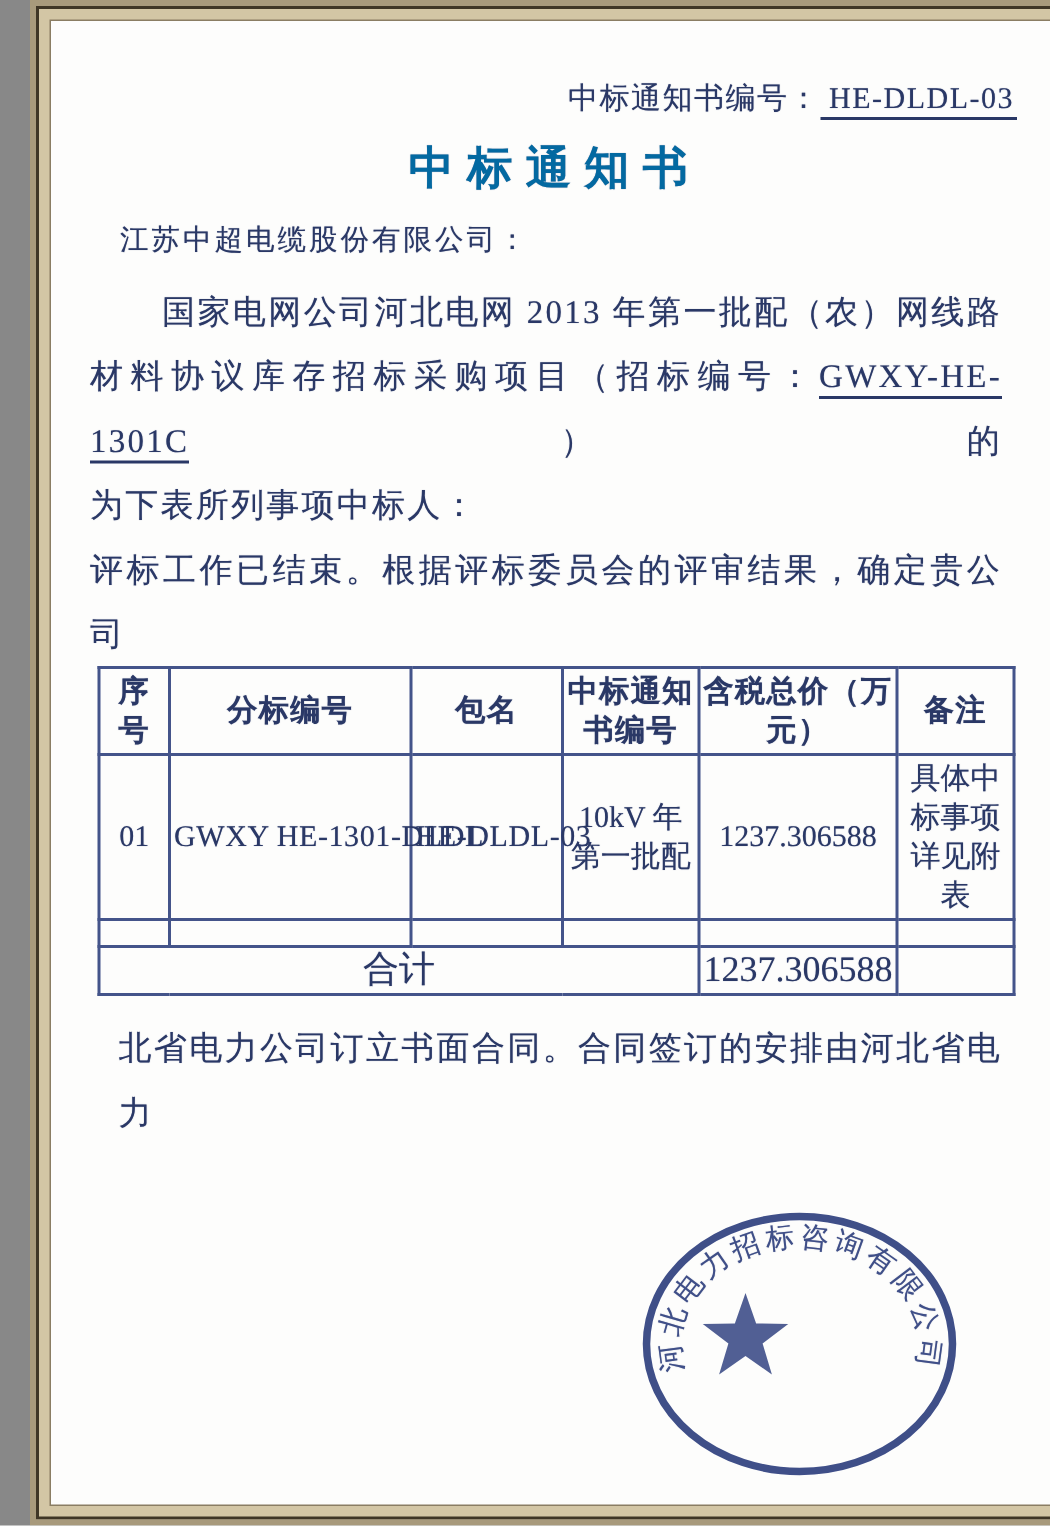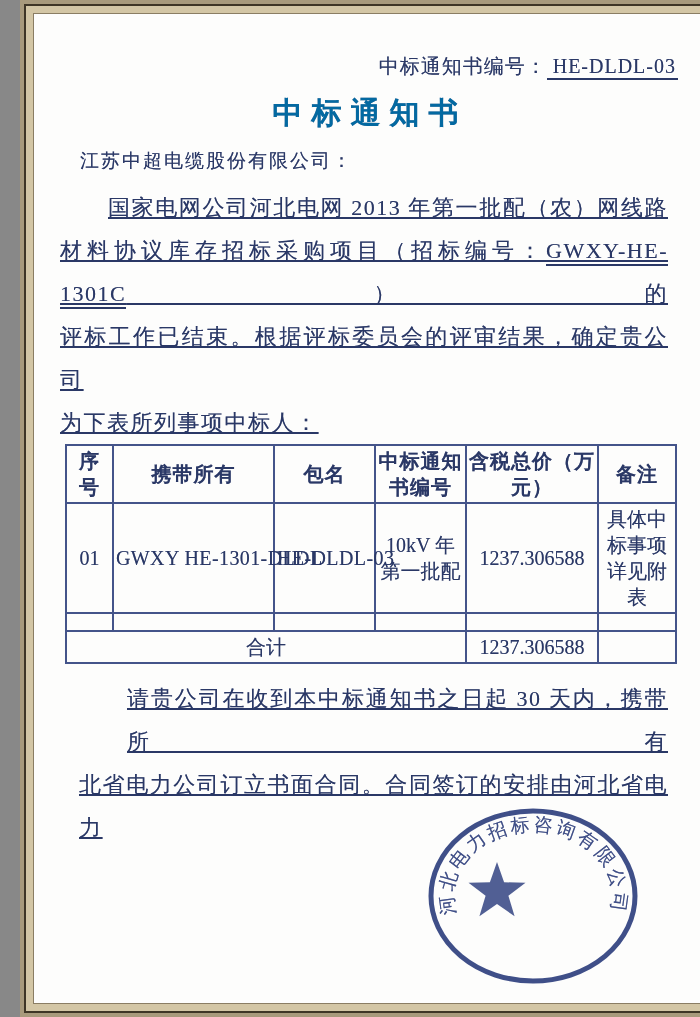--- a/index.html
+++ b/index.html
@@ -23,36 +23,36 @@
                 font-size:20px; line-height:24px; letter-spacing:1px; }
   .doc-number .uline { border-bottom:2px solid var(--ink); padding:0 2px 1px 6px; }
 
   .doc-title { margin-top:16px; text-align:center; font-size:30px; font-weight:bold;
                letter-spacing:9px; line-height:38px; color:#0369a1; }
 
   .salutation { margin-top:16px; margin-left:46px; font-size:19px; line-height:26px;
                 letter-spacing:2px; }
 
   .para { font-size:22px; letter-spacing:1.5px; }
-  .para .line { line-height:43px; white-space:nowrap;text-decoration:underline; }
+  .para .line { line-height:43px; white-space:nowrap; }
   .para .line.just { text-align:justify; text-align-last:justify; white-space:normal; }
   .para .ind { padding-left:48px; }
   .p1 { margin-top:12px; margin-left:26px; width:608px; }
   .p2 { margin-top:13px; margin-left:45px; width:589px; }
   .seg-u { border-bottom:2px solid var(--ink); padding-bottom:1px; }
   .seg-sm { font-size:19px; letter-spacing:.5px; }
 
   table.award { border-collapse:collapse; margin-left:31px; width:610px;
                 table-layout:fixed;border-radius:25px; }
   table.award td, table.award th { border:2px solid var(--tb); text-align:center;
                 vertical-align:middle; font-size:20px; line-height:26px; padding:2px; }
   table.award th { font-weight:bold; letter-spacing:1px; height:50px; }
   tr.data-row td { height:108px; }
   tr.spacer-row td { height:18px; border-top:2px solid var(--tb); }
-  tr.total-row td { height:26px; font-size:20px; }
+  tr.total-row td { height:26px; font-size:24px; }
   td.code { font-size:16.5px; letter-spacing:.4px; white-space:nowrap; }
   td.remark { font-size:19px; line-height:25px; padding:2px 6px; }
 
   .seal { position:absolute; left:388px; top:752px; width:222px; height:182px;
           mix-blend-mode:multiply; opacity:.88; pointer-events:none; }
 </style>
 </head>
 <body>
 
 <div class="page">
@@ -62,37 +62,37 @@
       <span>中标通知书编号：</span><span class="uline">HE-DLDL-03</span>
     </div>
 
     <div class="doc-title">中标通知书</div>
 
     <div class="salutation">江苏中超电缆股份有限公司：</div>
 
     <div class="para p1">
         <div class="line just ind"><span>国家电网公司河北电网 2013 年第一批配（农）网线路</span></div>
         <div class="line just"><span>材料协议库存招标采购项目（招标编号：</span><span class="seg-u">GWXY-HE-1301C</span><span>）的</span></div>
+        <div class="line"><span>为下表所列事项中标人：</span></div>
         <div class="line just"><span>评标工作已结束。根据评标委员会的评审结果，确定贵公司</span></div>
-        <div class="line"><span>为下表所列事项中标人：</span></div>
       </div>
 
     <table class="award">
       <colgroup>
         <col style="width:47px">
           <col style="width:161px">
           <col style="width:101px">
         <col style="width:91px">
           <col style="width:132px">
           <col style="width:78px">
       </colgroup>
       <tbody>
           <tr>
         <th>序号</th>
-        <th>携带所有</th>
+        <th>分标编号</th>
         <th>包名</th>
         <th>中标通知书编号</th>
         <th>含税总价（万元）</th>
         <th>备注</th>
       </tr>
       <tr class="data-row">
         <td>01</td>
         <td class="code">GWXY HE-1301-DLDL</td>
         <td class="code">HE-DLDL-03</td>
         <td>10kV 年第一批配</td>
@@ -109,21 +109,20 @@
       </tr>
       <tr class="total-row">
         <td colspan="4">合计</td>
         <td>1237.306588</td>
         <td></td>
       </tr>
     </tbody>
       </table>
 
     <div class="para p2">
-        <div class="line just ind"><span>请贵公司在收到本中标通知书之日起 30 天内，携带所有</span></div>
         <div class="line just"><span>北省电力公司订立书面合同。合同签订的安排由河北省电力</span></div>
       </div>
 
     <svg class="seal" viewBox="0 0 222 182">
       <ellipse cx="111" cy="90" rx="102" ry="85" fill="none" stroke="#24367a" stroke-width="5"></ellipse>
       <path id="sealArc" d="M 32.2 101.1 A 80 65 0 1 1 189.8 101.1" fill="none"></path>
       <text font-size="19" fill="#24367a" letter-spacing="3">
         <textPath href="#sealArc" startOffset="50%" text-anchor="middle">河北电力招标咨询有限公司</textPath>
       </text>
       <polygon points="75,56 82.1,76.3 103.5,76.7 86.4,89.7 92.6,110.3 75,98 57.4,110.3 63.6,89.7 46.5,76.7 67.9,76.3" fill="#24367a" fill-opacity="0.9"></polygon>

